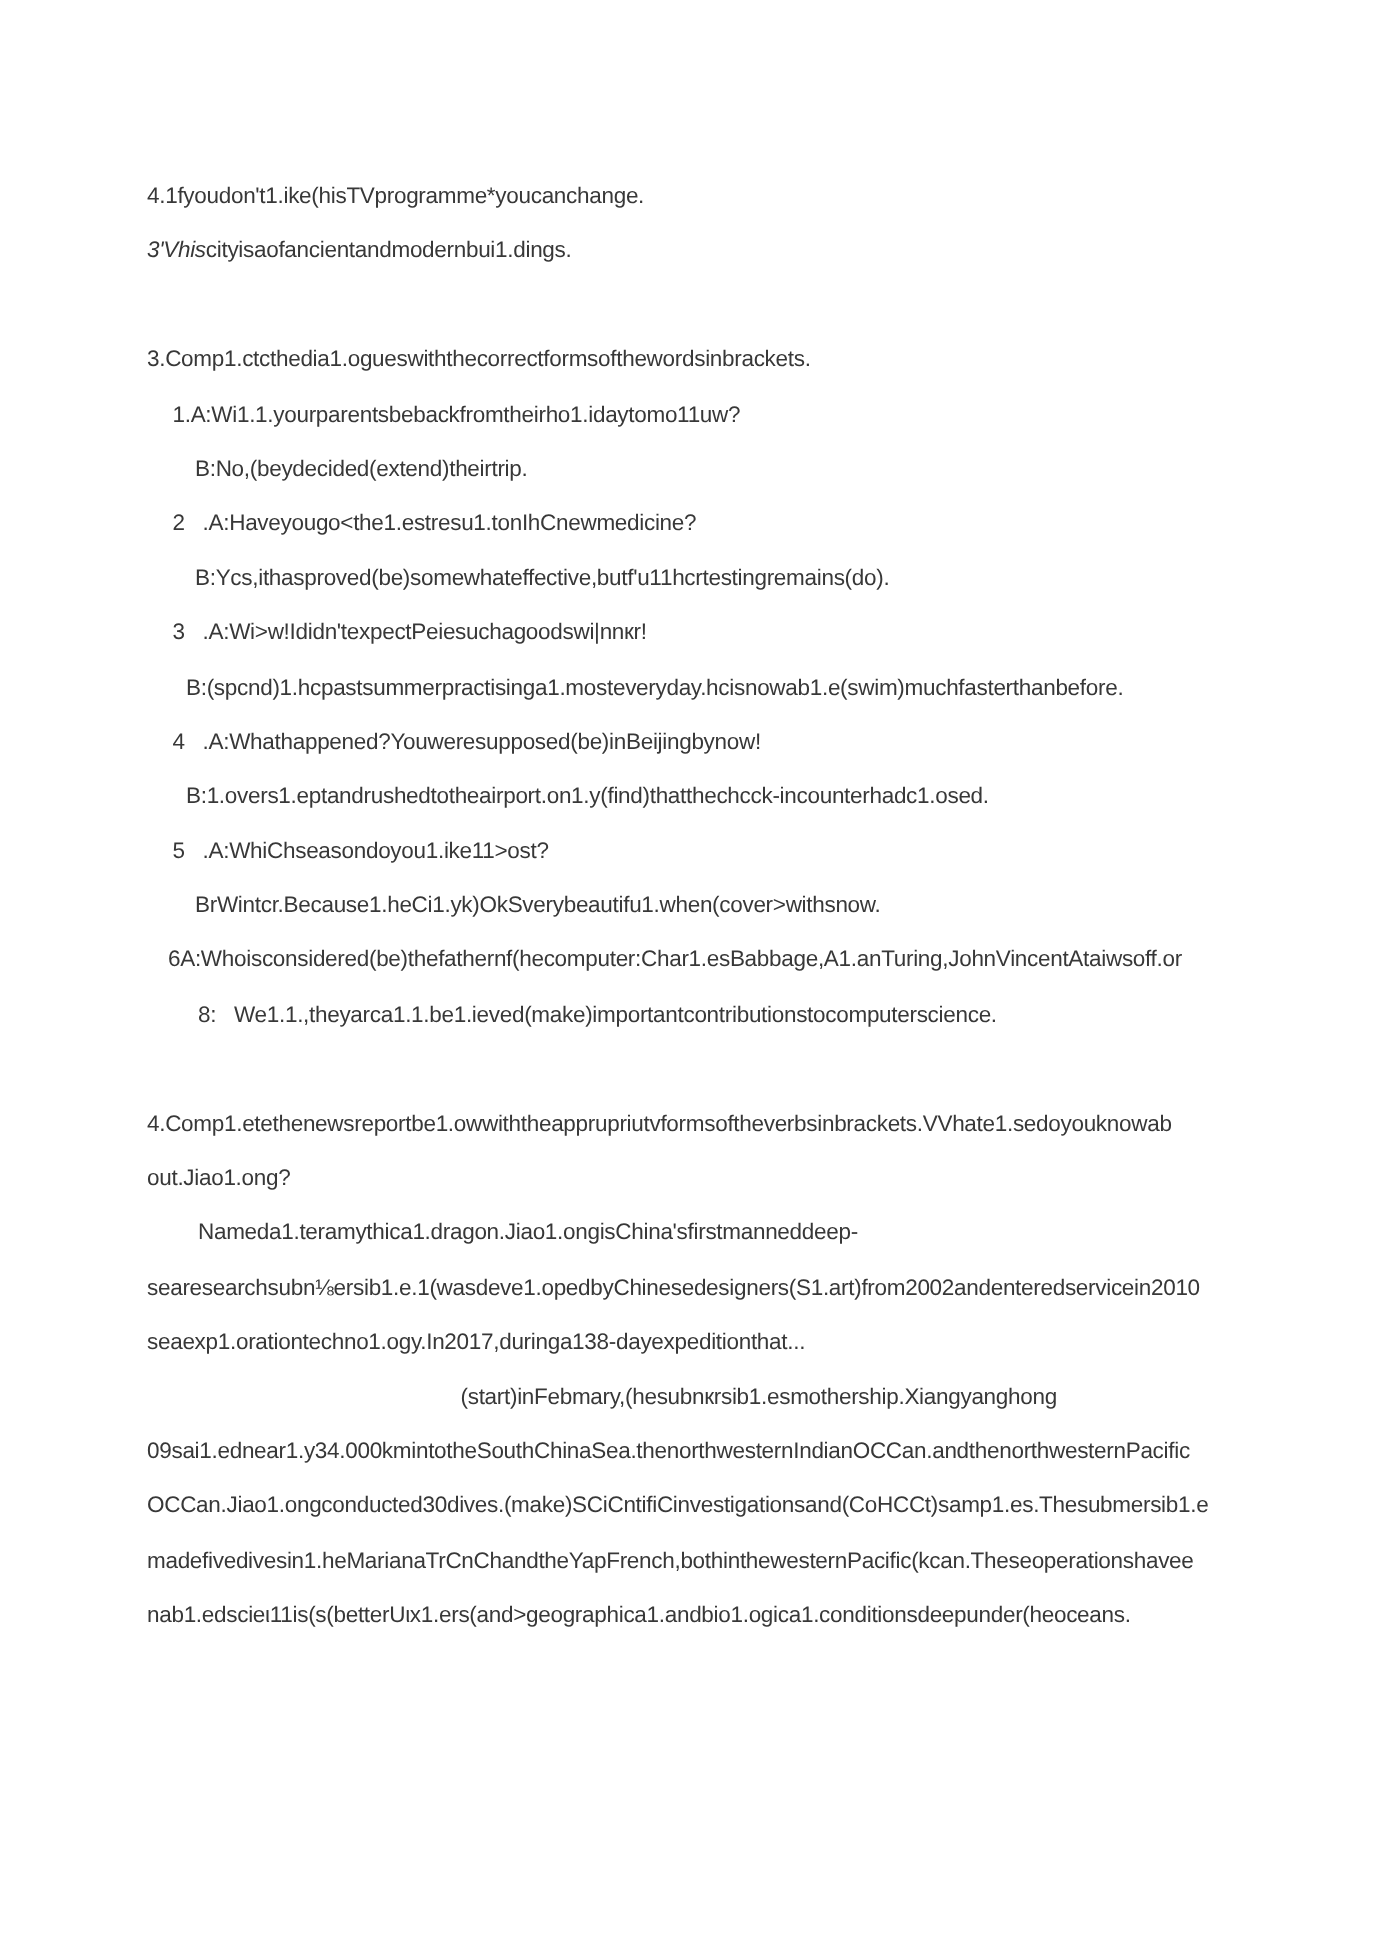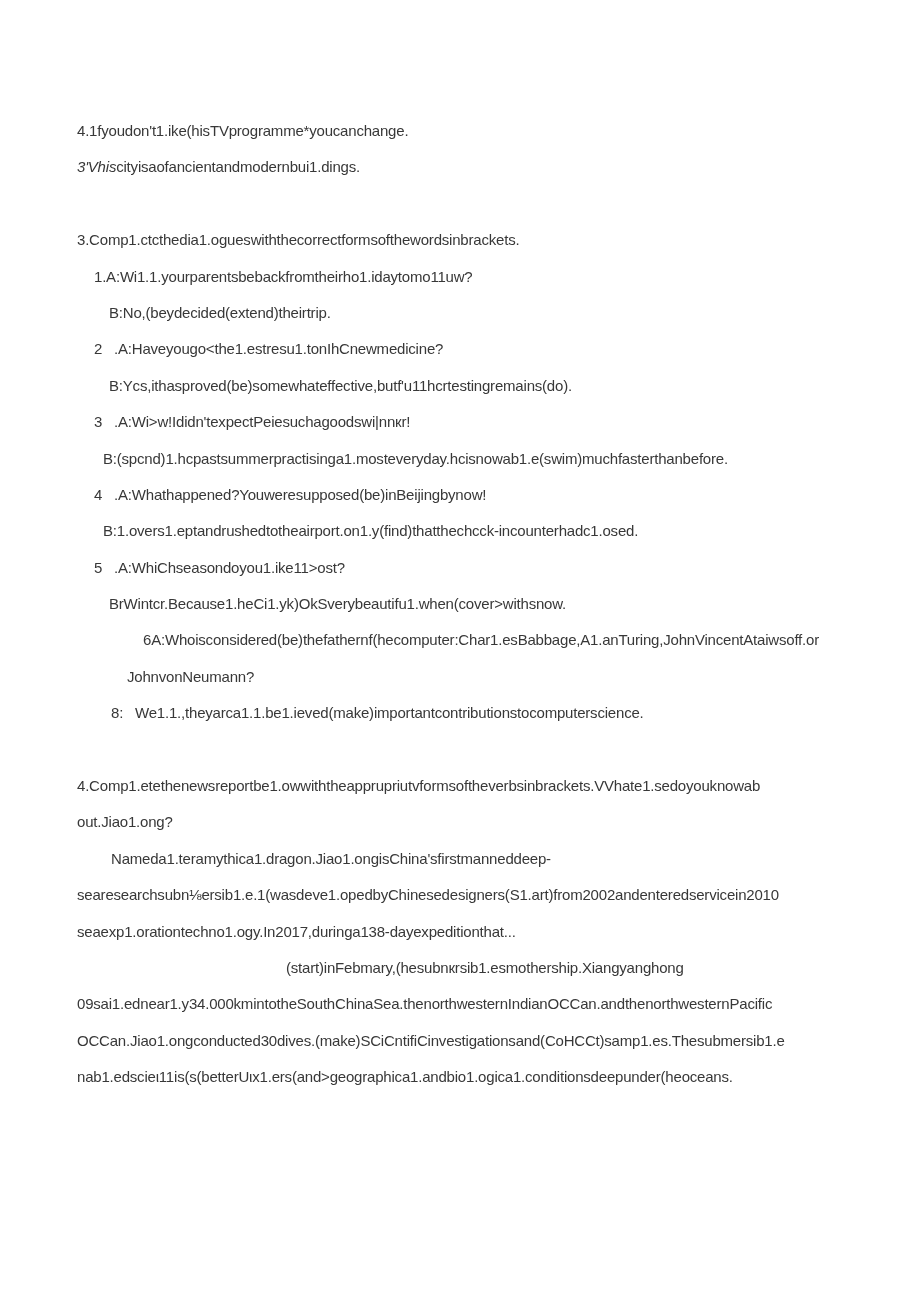--- a/index.html
+++ b/index.html
@@ -7,34 +7,34 @@
     width:920px;height:1301px;
     background:#ffffff;
     font-family:"Liberation Sans","DejaVu Sans",sans-serif;
     font-size:15px;
     color:#383838;
     letter-spacing:-0.2px;
     overflow:hidden;
   }
   .doc{
     padding-top:113px;
-    padding-left:77px;
+    padding-left:98px;
     width:794px;
   }
   .line{
     height:36.4px;
     line-height:36.4px;
     white-space:pre;
   }
   .spacer{height:36.4px;}
   .ind-none{padding-left:0;}
   .ind-a{padding-left:17px;}
   .ind-b{padding-left:32px;}
   .ind-b2{padding-left:26px;}
-  .ind-six{padding-left:14px;text-align:center;}
+  .ind-six{padding-left:14px;}
   .ind-john{padding-left:50px;}
   .ind-eight{padding-left:34px;}
   .ind-para{padding-left:34px;}
   .ind-start{padding-left:209px;}
   .italic{font-style:italic;}
 </style>
 </head>
 <body>
 
 <div class="doc">
@@ -49,28 +49,28 @@
   <div class="line ind-b">B:No,(beydecided(extend)theirtrip.</div>
   <div class="line ind-a">2   .A:Haveyougo&lt;the1.estresu1.tonIhCnewmedicine?</div>
   <div class="line ind-b">B:Ycs,ithasproved(be)somewhateffective,butf'u11hcrtestingremains(do).</div>
   <div class="line ind-a">3   .A:Wi&gt;w!Ididn'texpectPeiesuchagoodswi|nnкr!</div>
   <div class="line ind-b2">B:(spcnd)1.hcpastsummerpractisinga1.mosteveryday.hcisnowab1.e(swim)muchfasterthanbefore.</div>
   <div class="line ind-a">4   .A:Whathappened?Youweresupposed(be)inBeijingbynow!</div>
   <div class="line ind-b2">B:1.overs1.eptandrushedtotheairport.on1.y(find)thatthechcck-incounterhadc1.osed.</div>
   <div class="line ind-a">5   .A:WhiChseasondoyou1.ike11&gt;ost?</div>
   <div class="line ind-b">BrWintcr.Because1.heCi1.yk)OkSverybeautifu1.when(cover&gt;withsnow.</div>
   <div class="line ind-six">6A:Whoisconsidered(be)thefathernf(hecomputer:Char1.esBabbage,A1.anTuring,JohnVincentAtaiwsoff.or</div>
-  <div class="line ind-john">JohnvonNeumann?</div>
   <div class="line ind-eight">8:   We1.1.,theyarca1.1.be1.ieved(make)importantcontributionstocomputerscience.</div>
 
   <div class="spacer"></div>
 
   <div class="line ind-none">4.Comp1.etethenewsreportbe1.owwiththeapprupriutvformsoftheverbsinbrackets.VVhate1.sedoyouknowab</div>
   <div class="line ind-none">out.Jiao1.ong?</div>
   <div class="line ind-para">Nameda1.teramythica1.dragon.Jiao1.ongisChina'sfirstmanneddeep-</div>
   <div class="line ind-none">searesearchsubn⅛ersib1.e.1(wasdeve1.opedbyChinesedesigners(S1.art)from2002andenteredservicein2010</div>
   <div class="line ind-none">seaexp1.orationtechno1.ogy.In2017,duringa138-dayexpeditionthat...</div>
   <div class="line ind-start">(start)inFebmary,(hesubnкrsib1.esmothership.Xiangyanghong</div>
   <div class="line ind-none">09sai1.ednear1.y34.000kmintotheSouthChinaSea.thenorthwesternIndianOCCan.andthenorthwesternPacific</div>
   <div class="line ind-none">OCCan.Jiao1.ongconducted30dives.(make)SCiCntifiCinvestigationsand(CoHCCt)samp1.es.Thesubmersib1.e</div>
+  <div class="line ind-none">madefivedivesin1.heMarianaTrCnChandtheYapFrench,bothinthewesternPacific(kcan.Theseoperationshavee</div>
   <div class="line ind-none">nab1.edscieι11is(s(betterUιx1.ers(and&gt;geographica1.andbio1.ogica1.conditionsdeepunder(heoceans.</div>
 
 </div>
 
 </body></html>

